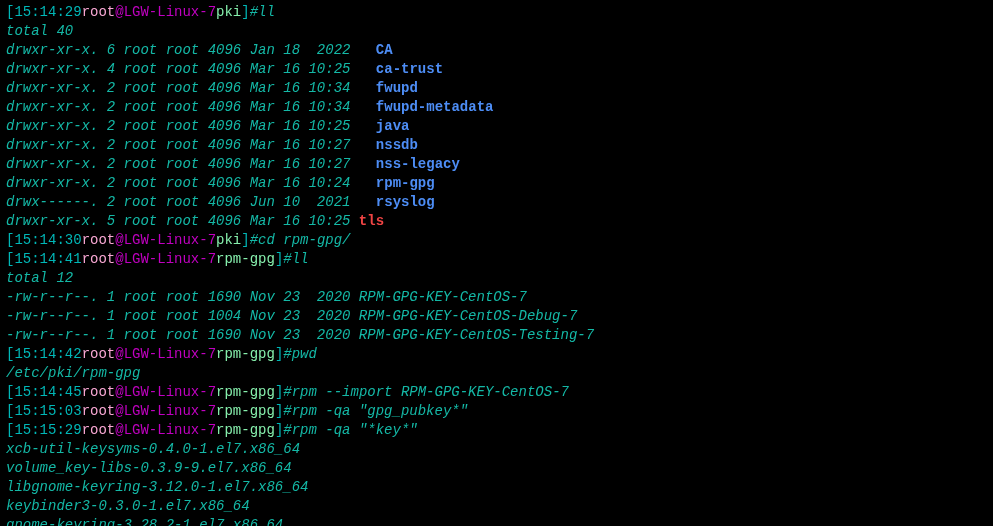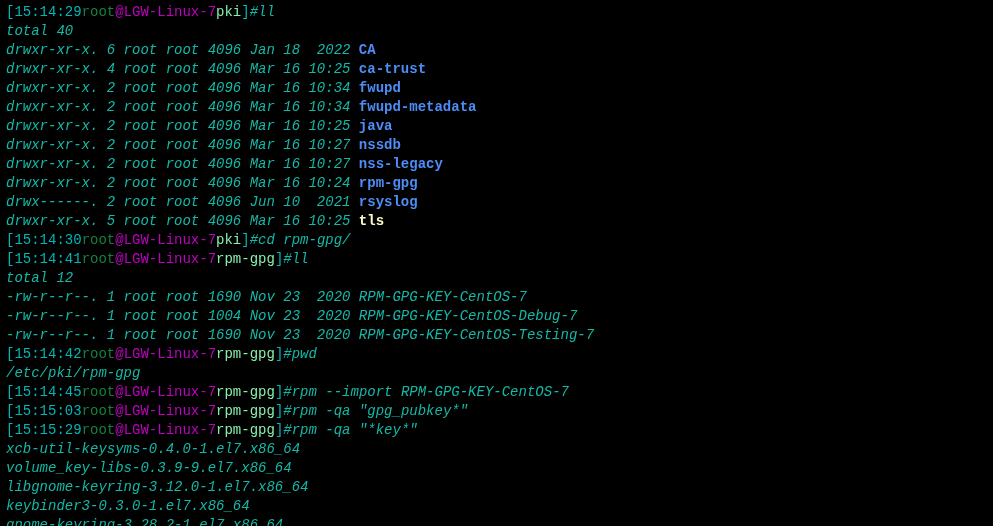--- a/index.html
+++ b/index.html
@@ -9,23 +9,23 @@
       font-family: "Consolas", "Monaco", "Courier New", monospace;
       font-size: 14px;
       line-height: 19px;
       width: 993px;
       height: 526px;
       overflow: hidden;
     }
     .terminal { padding: 3px 6px; white-space: pre; }
     .line { display: block; }
     .teal { color: #00b7b7; }
-    .red  { color: #15803d; }
+    .red  { color: #f9a8d4; }
     .magenta { color: #c000c0; }
     .yellow { color: #86efac; }
     .white { color: #14b8a6; font-style: italic; }
-    .blue-bold { color: #4d8df5; font-weight: bold; }
-    .cyan-bold { color: #fef9c3; font-weight: bold; }
+    .blue-bold { color: #4d8df5; font-weight: bold; margin-left: 17px; }
+    .cyan-bold { color: #ef4444; font-weight: bold; }
   </style>
 </head>
 <body>
 
 <div class="terminal" id="terminal"><span class="line"><span class="teal">[</span><span class="teal">15:14:29</span><span class="red">root</span><span class="magenta">@</span><span class="magenta">LGW-Linux-7</span><span class="yellow">pki</span><span class="teal">]</span><span class="white">#ll</span></span><span class="line"><span class="white">total 40</span></span><span class="line"><span class="white">drwxr-xr-x. 6 root root 4096 Jan 18  2022 </span><span class="blue-bold">CA</span></span><span class="line"><span class="white">drwxr-xr-x. 4 root root 4096 Mar 16 10:25 </span><span class="blue-bold">ca-trust</span></span><span class="line"><span class="white">drwxr-xr-x. 2 root root 4096 Mar 16 10:34 </span><span class="blue-bold">fwupd</span></span><span class="line"><span class="white">drwxr-xr-x. 2 root root 4096 Mar 16 10:34 </span><span class="blue-bold">fwupd-metadata</span></span><span class="line"><span class="white">drwxr-xr-x. 2 root root 4096 Mar 16 10:25 </span><span class="blue-bold">java</span></span><span class="line"><span class="white">drwxr-xr-x. 2 root root 4096 Mar 16 10:27 </span><span class="blue-bold">nssdb</span></span><span class="line"><span class="white">drwxr-xr-x. 2 root root 4096 Mar 16 10:27 </span><span class="blue-bold">nss-legacy</span></span><span class="line"><span class="white">drwxr-xr-x. 2 root root 4096 Mar 16 10:24 </span><span class="blue-bold">rpm-gpg</span></span><span class="line"><span class="white">drwx------. 2 root root 4096 Jun 10  2021 </span><span class="blue-bold">rsyslog</span></span><span class="line"><span class="white">drwxr-xr-x. 5 root root 4096 Mar 16 10:25 </span><span class="cyan-bold">tls</span></span><span class="line"><span class="teal">[</span><span class="teal">15:14:30</span><span class="red">root</span><span class="magenta">@</span><span class="magenta">LGW-Linux-7</span><span class="yellow">pki</span><span class="teal">]</span><span class="white">#cd rpm-gpg/</span></span><span class="line"><span class="teal">[</span><span class="teal">15:14:41</span><span class="red">root</span><span class="magenta">@</span><span class="magenta">LGW-Linux-7</span><span class="yellow">rpm-gpg</span><span class="teal">]</span><span class="white">#ll</span></span><span class="line"><span class="white">total 12</span></span><span class="line"><span class="white">-rw-r--r--. 1 root root 1690 Nov 23  2020 </span><span class="white">RPM-GPG-KEY-CentOS-7</span></span><span class="line"><span class="white">-rw-r--r--. 1 root root 1004 Nov 23  2020 </span><span class="white">RPM-GPG-KEY-CentOS-Debug-7</span></span><span class="line"><span class="white">-rw-r--r--. 1 root root 1690 Nov 23  2020 </span><span class="white">RPM-GPG-KEY-CentOS-Testing-7</span></span><span class="line"><span class="teal">[</span><span class="teal">15:14:42</span><span class="red">root</span><span class="magenta">@</span><span class="magenta">LGW-Linux-7</span><span class="yellow">rpm-gpg</span><span class="teal">]</span><span class="white">#pwd</span></span><span class="line"><span class="white">/etc/pki/rpm-gpg</span></span><span class="line"><span class="teal">[</span><span class="teal">15:14:45</span><span class="red">root</span><span class="magenta">@</span><span class="magenta">LGW-Linux-7</span><span class="yellow">rpm-gpg</span><span class="teal">]</span><span class="white">#rpm --import RPM-GPG-KEY-CentOS-7</span></span><span class="line"><span class="teal">[</span><span class="teal">15:15:03</span><span class="red">root</span><span class="magenta">@</span><span class="magenta">LGW-Linux-7</span><span class="yellow">rpm-gpg</span><span class="teal">]</span><span class="white">#rpm -qa "gpg_pubkey*"</span></span><span class="line"><span class="teal">[</span><span class="teal">15:15:29</span><span class="red">root</span><span class="magenta">@</span><span class="magenta">LGW-Linux-7</span><span class="yellow">rpm-gpg</span><span class="teal">]</span><span class="white">#rpm -qa "*key*"</span></span><span class="line"><span class="white">xcb-util-keysyms-0.4.0-1.el7.x86_64</span></span><span class="line"><span class="white">volume_key-libs-0.3.9-9.el7.x86_64</span></span><span class="line"><span class="white">libgnome-keyring-3.12.0-1.el7.x86_64</span></span><span class="line"><span class="white">keybinder3-0.3.0-1.el7.x86_64</span></span><span class="line"><span class="white">gnome-keyring-3.28.2-1.el7.x86_64</span></span></div>
 
 </body></html>

